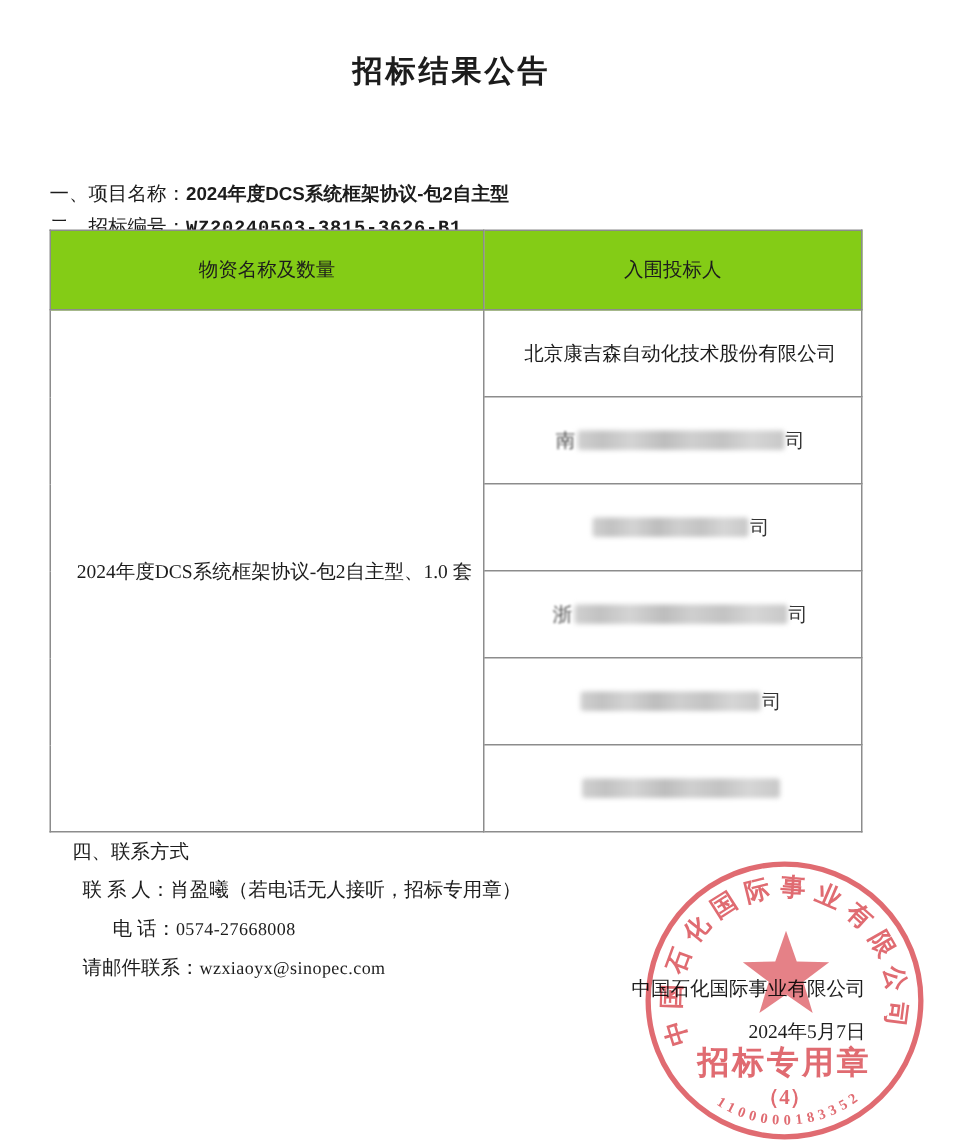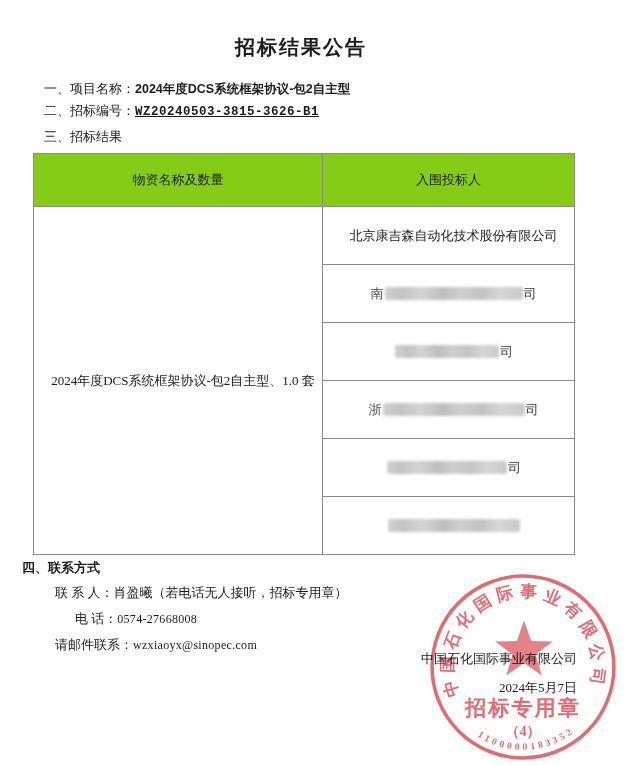--- a/index.html
+++ b/index.html
@@ -7,21 +7,21 @@
     width:635px;height:765px;background:#ffffff;position:relative;
     font-family:"Liberation Serif","DejaVu Serif",serif;color:#1c1c1c;
     overflow:hidden;
   }
   .abs{position:absolute;}
   
   .doc-title{
     left:0;top:34px;width:602px;text-align:center;
     font-size:20px;font-weight:bold;letter-spacing:2px;
   }
-  .meta-line{left:44px;font-size:13px;white-space:nowrap;}
+  .meta-line{left:33px;font-size:13px;white-space:nowrap;margin-top:40px;}
   .meta-line .lbl{font-weight:normal;}
   .meta-line .val{font-weight:bold;font-family:"Liberation Sans","DejaVu Sans",sans-serif;font-size:12.5px;}
   .meta-line .val.code{font-family:"Liberation Mono","DejaVu Sans Mono",monospace;letter-spacing:0.5px;text-decoration:underline;}
   #line-project{top:80px;}
   #line-number{top:102px;}
   #line-result{top:128px;}
   
   table.result{
     position:absolute;left:33px;top:153px;width:541px;
     border-collapse:collapse;table-layout:fixed;
@@ -42,21 +42,21 @@
     background:linear-gradient(90deg,#d0d0d0 0%,#c2c2c2 12%,#d4d4d4 26%,#bdbdbd 42%,#cfcfcf 55%,#c3c3c3 70%,#d6d6d6 84%,#c8c8c8 100%);
     filter:blur(1.6px);
   }
   .w1{width:138px;}
   .w2{width:104px;}
   .w3{width:142px;}
   .w4{width:120px;}
   .w5{width:132px;}
   
   .contact-line{font-size:13px;white-space:nowrap;}
-  #contact-head{left:22px;top:559px;font-weight:bold;}
+  #contact-head{left:48px;top:559px;}
   #contact-person{left:55px;top:584px;}
   #contact-phone{left:75px;top:610px;}
   #contact-email{left:55px;top:636px;}
   .mono{font-family:Liberation Serif, serif;font-size:12px;letter-spacing:0.3px;}
   
   .sig{font-size:13px;white-space:nowrap;text-align:right;right:58px;}
   #sig-company{top:650px;}
   #sig-date{top:679px;}
   
   #stamp{

